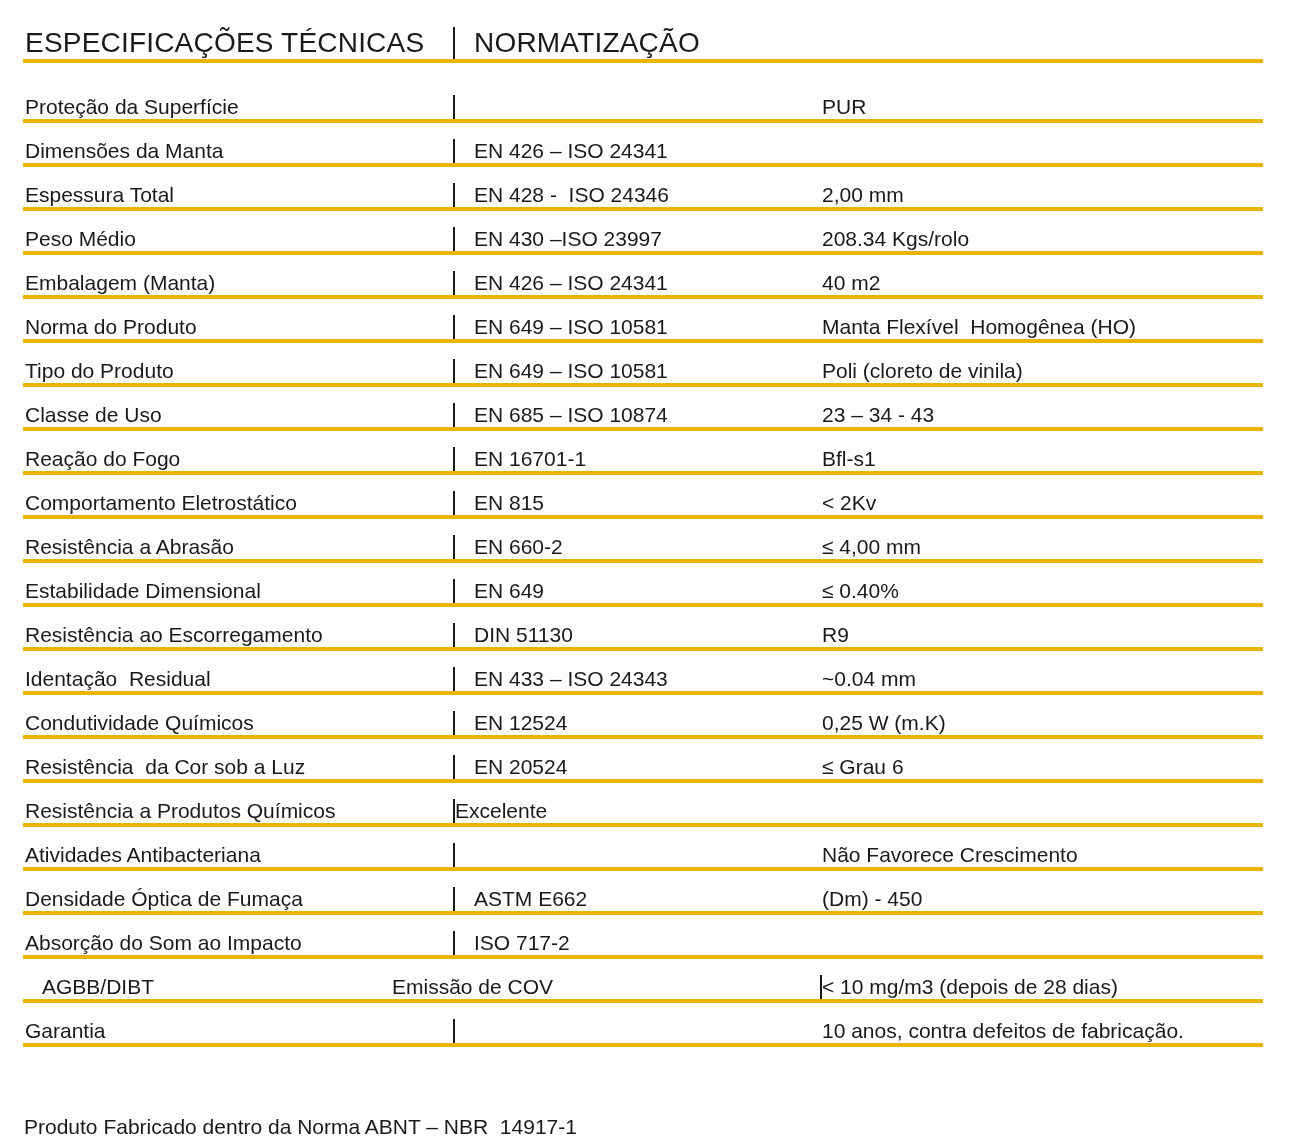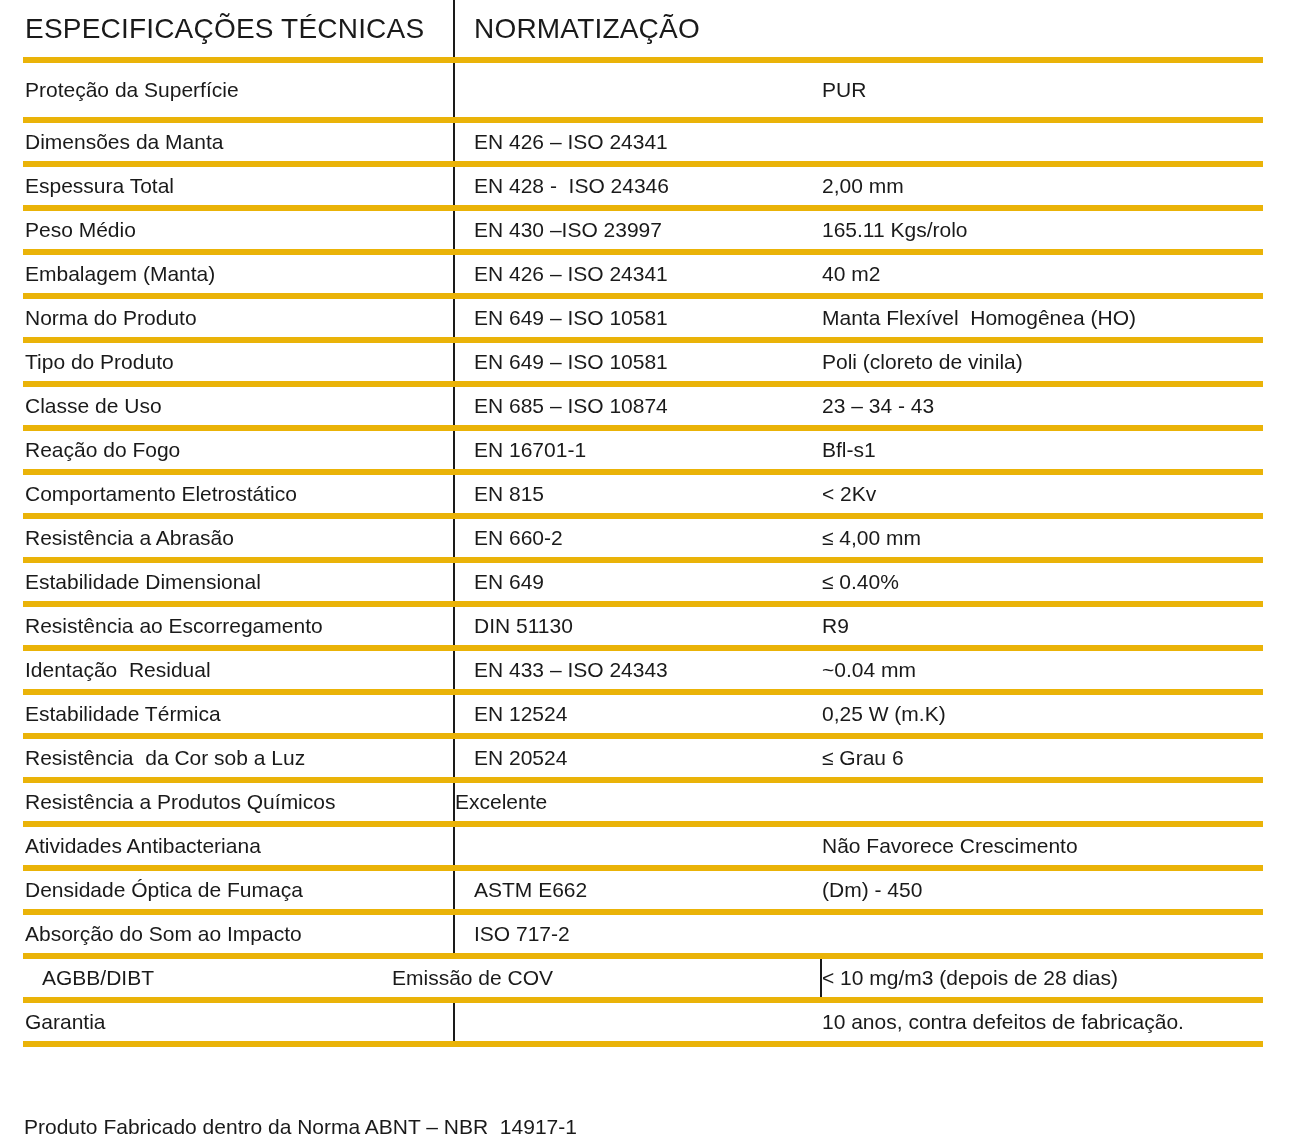--- a/index.html
+++ b/index.html
@@ -18,21 +18,22 @@
   }
   .spec-table {
     position: absolute;
     left: 23px;
     top: 0;
     width: 1240px;
   }
   .hrow, .trow {
     display: flex;
     box-sizing: border-box;
-    border-bottom: 6px solid #eab308;
+    border-bottom: 4px solid #eab308;
+    align-items: flex-end;
   }
   .hrow { height: 63px; }
   .trow { height: 44px; }
   .tbody .trow:first-child { height: 60px; }
   .cell {
     display: flex;
     align-items: center;
     box-sizing: border-box;
     white-space: pre;        
     overflow: hidden;
@@ -89,21 +90,21 @@
           <div class="cell c-norm">EN 426 – ISO 24341</div>
         </div>
         <div class="trow">
           <div class="cell c-label">Espessura Total</div>
           <div class="cell c-norm">EN 428 -  ISO 24346</div>
           <div class="cell c-value">2,00 mm</div>
         </div>
         <div class="trow">
           <div class="cell c-label">Peso Médio</div>
           <div class="cell c-norm">EN 430 –ISO 23997</div>
-          <div class="cell c-value">165.11 Kgs/rolo</div>
+          <div class="cell c-value">208.34 Kgs/rolo</div>
         </div>
         <div class="trow">
           <div class="cell c-label">Embalagem (Manta)</div>
           <div class="cell c-norm">EN 426 – ISO 24341</div>
           <div class="cell c-value">40 m2</div>
         </div>
         <div class="trow">
           <div class="cell c-label">Norma do Produto</div>
           <div class="cell c-norm">EN 649 – ISO 10581</div>
           <div class="cell c-value">Manta Flexível  Homogênea (HO)</div>
@@ -142,21 +143,21 @@
           <div class="cell c-label">Resistência ao Escorregamento</div>
           <div class="cell c-norm">DIN 51130</div>
           <div class="cell c-value">R9</div>
         </div>
         <div class="trow">
           <div class="cell c-label">Identação  Residual</div>
           <div class="cell c-norm">EN 433 – ISO 24343</div>
           <div class="cell c-value">~0.04 mm</div>
         </div>
         <div class="trow">
-          <div class="cell c-label">Estabilidade Térmica</div>
+          <div class="cell c-label">Condutividade Químicos</div>
           <div class="cell c-norm">EN 12524</div>
           <div class="cell c-value">0,25 W (m.K)</div>
         </div>
         <div class="trow">
           <div class="cell c-label">Resistência  da Cor sob a Luz</div>
           <div class="cell c-norm">EN 20524</div>
           <div class="cell c-value">≤ Grau 6</div>
         </div>
         <div class="trow">
           <div class="cell c-label">Resistência a Produtos Químicos</div>

